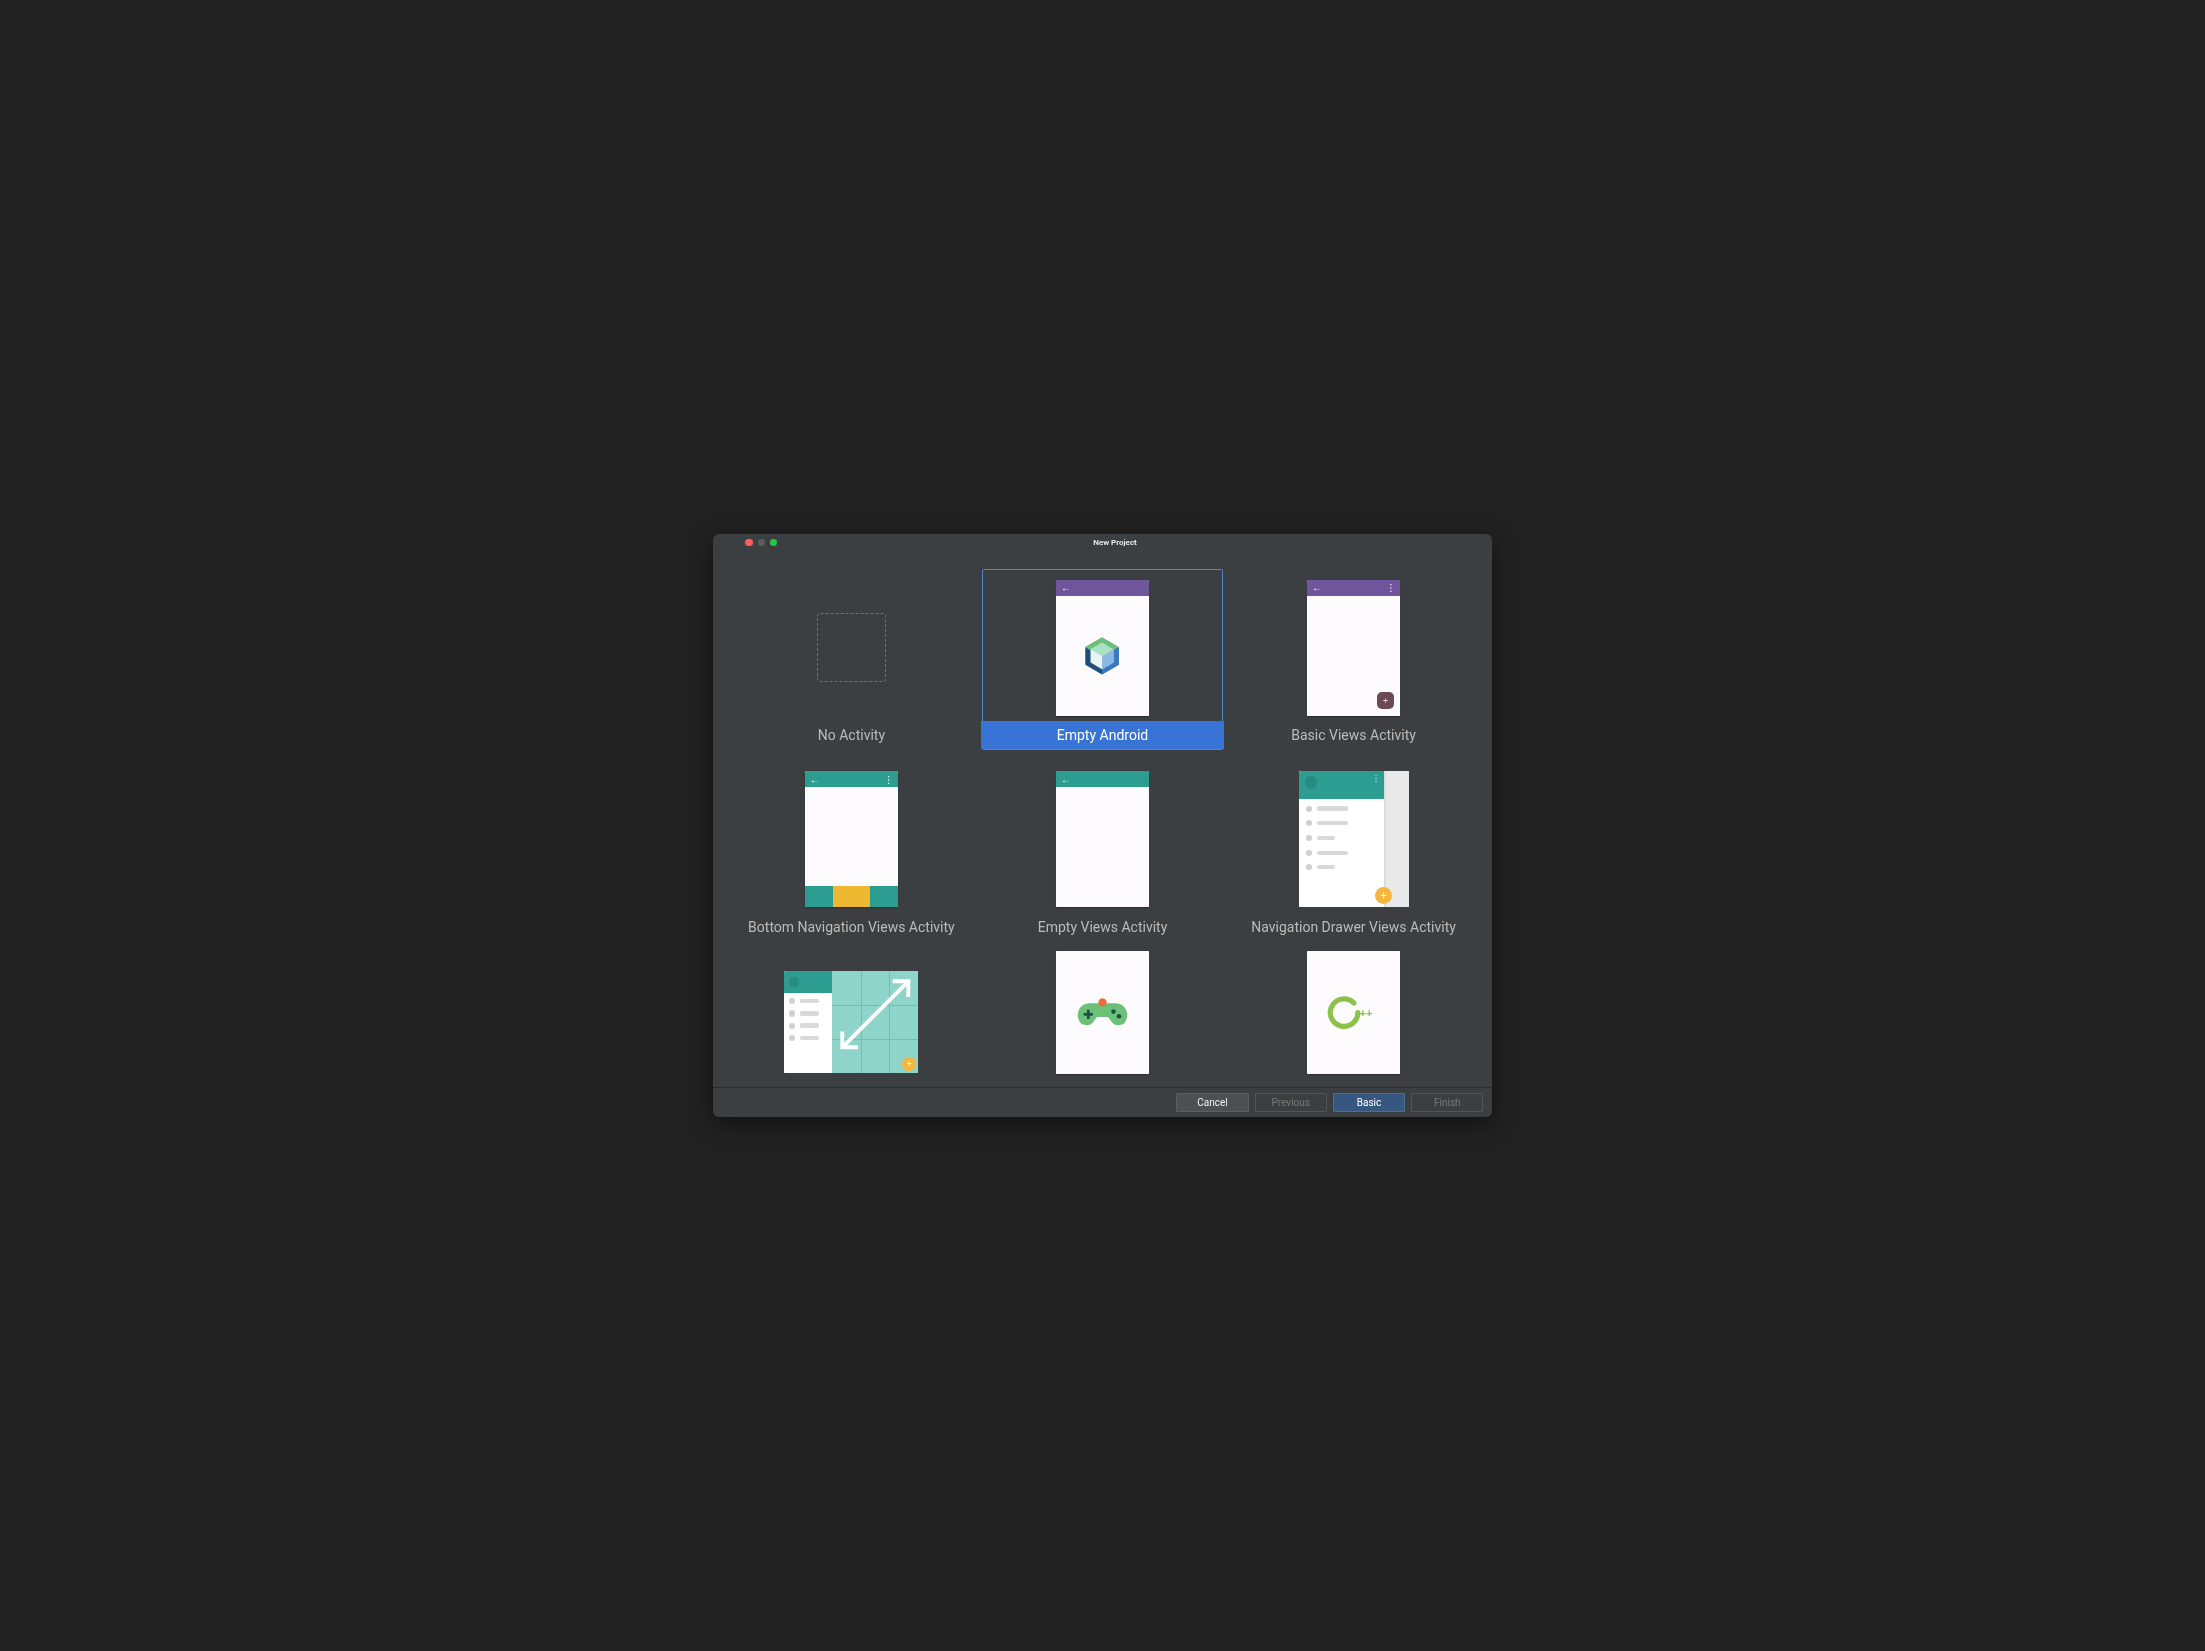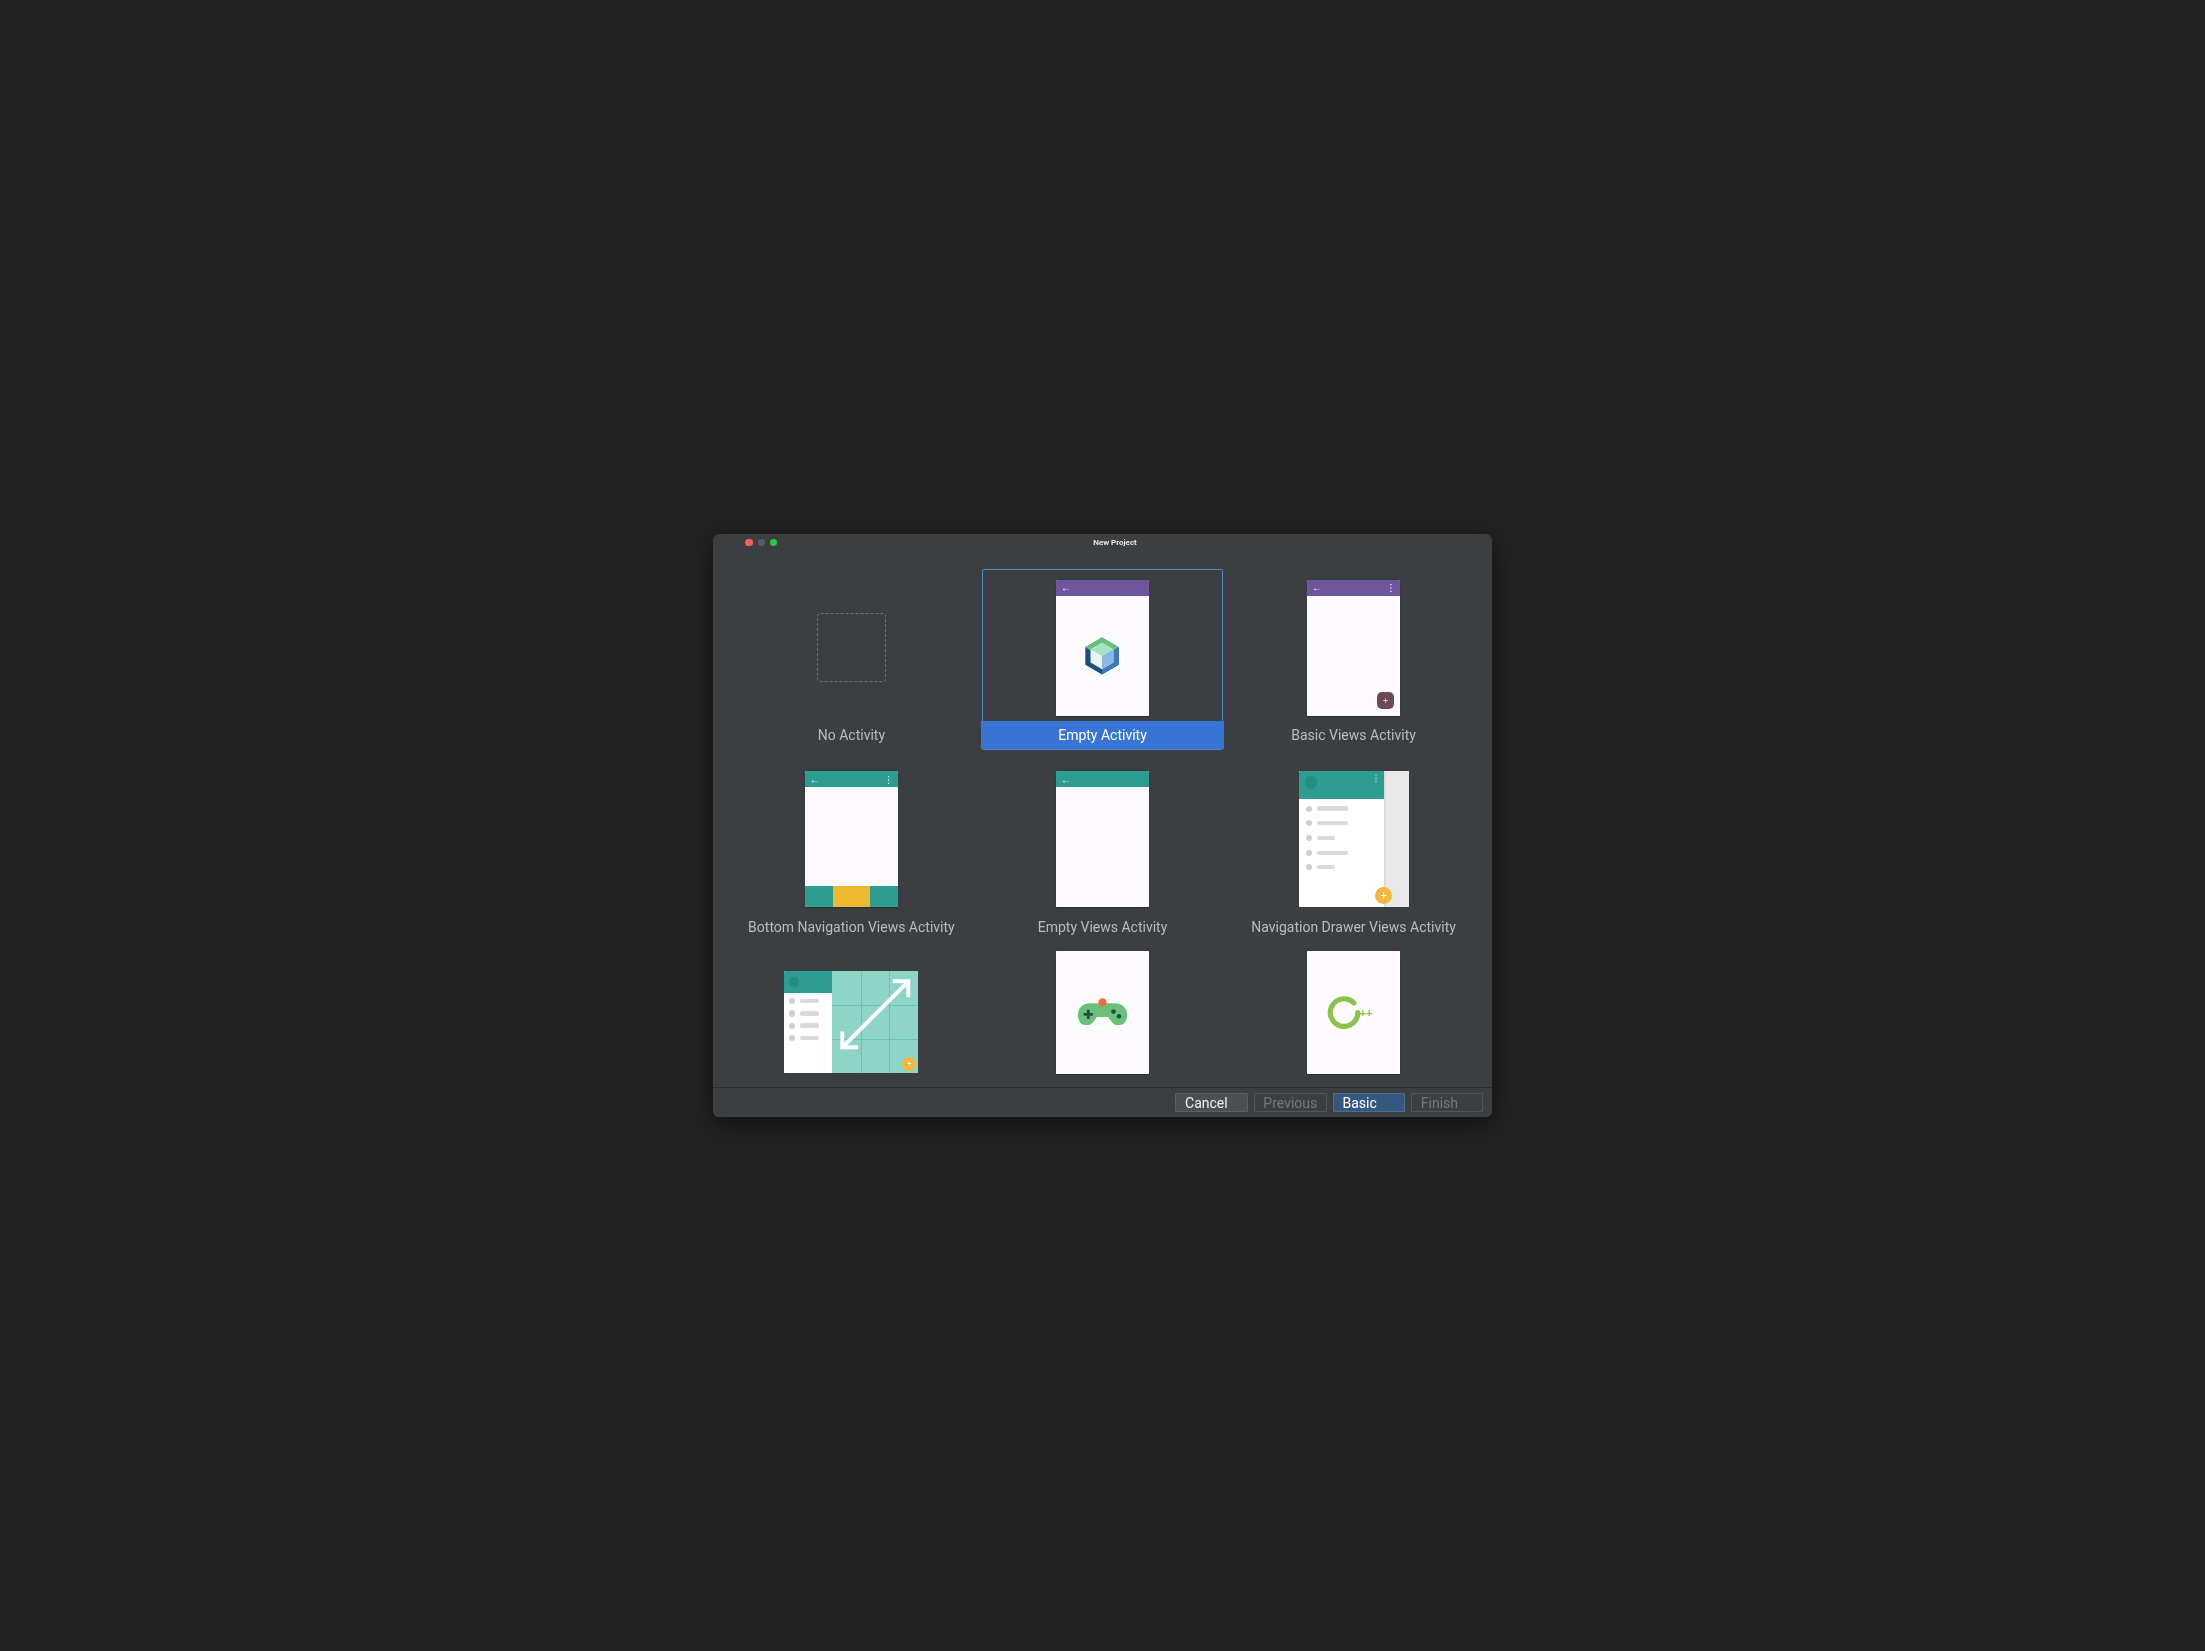--- a/index.html
+++ b/index.html
@@ -161,22 +161,22 @@
   
   .footer{
     flex:0 0 29px;height:29px;
     border-top:0.6px solid #2d2d2d;
     background:var(--bg);
     display:flex;align-items:center;justify-content:flex-end;
     gap:6.1px;padding:0 8.6px;
   }
   .btn{
     min-width:53px;height:17px;border-radius:1px;border:0.6px solid var(--btn-border);
-    background:var(--btn-bg);color:var(--text-bright);font-size:14px;
-    display:flex;align-items:center;cursor:pointer;
+    background:var(--btn-bg);color:var(--text-bright);font-size:10px;
+    display:flex;align-items:center;justify-content:center;cursor:pointer;
     padding:0 8.6px;
   }
   .btn.primary{background:#365880;border-color:#4a708b;color:#fff;}
   .btn.disabled{background:transparent;border-color:#555;color:#777;cursor:default;}
 
   
   .main::-webkit-scrollbar{width:6.1px;}
   .main::-webkit-scrollbar-thumb{background:#555;border-radius:3.1px;}
 </style>
 </head>
@@ -215,21 +215,21 @@
                   <polygon points="50,8 88,30 88,70 50,92 12,70 12,30" fill="#1e4e79"></polygon>
                   <polygon points="50,8 88,30 50,52 12,30" fill="#6cc17a"></polygon>
                   <polygon points="50,52 88,30 88,70 50,92" fill="#3a7bbf"></polygon>
                   <polygon points="50,20 76,35 76,65 50,80 24,65 24,35" fill="#e8f5f2"></polygon>
                   <polygon points="50,20 76,35 50,50 24,35" fill="#a9e2c1"></polygon>
                   <polygon points="50,50 76,35 76,65 50,80" fill="#8bb8e0"></polygon>
                 </svg>
               </div>
             </div>
           </div>
-          <div class="card-label">Empty Activity</div>
+          <div class="card-label">Empty Android</div>
         </div>
 
         <div class="card">
           <div class="thumb-wrap">
             <div class="phone">
               <div class="bar purple">
                 <span class="back">←</span>
                 <span class="dots">⋮</span>
               </div>
               <div class="body-area">

